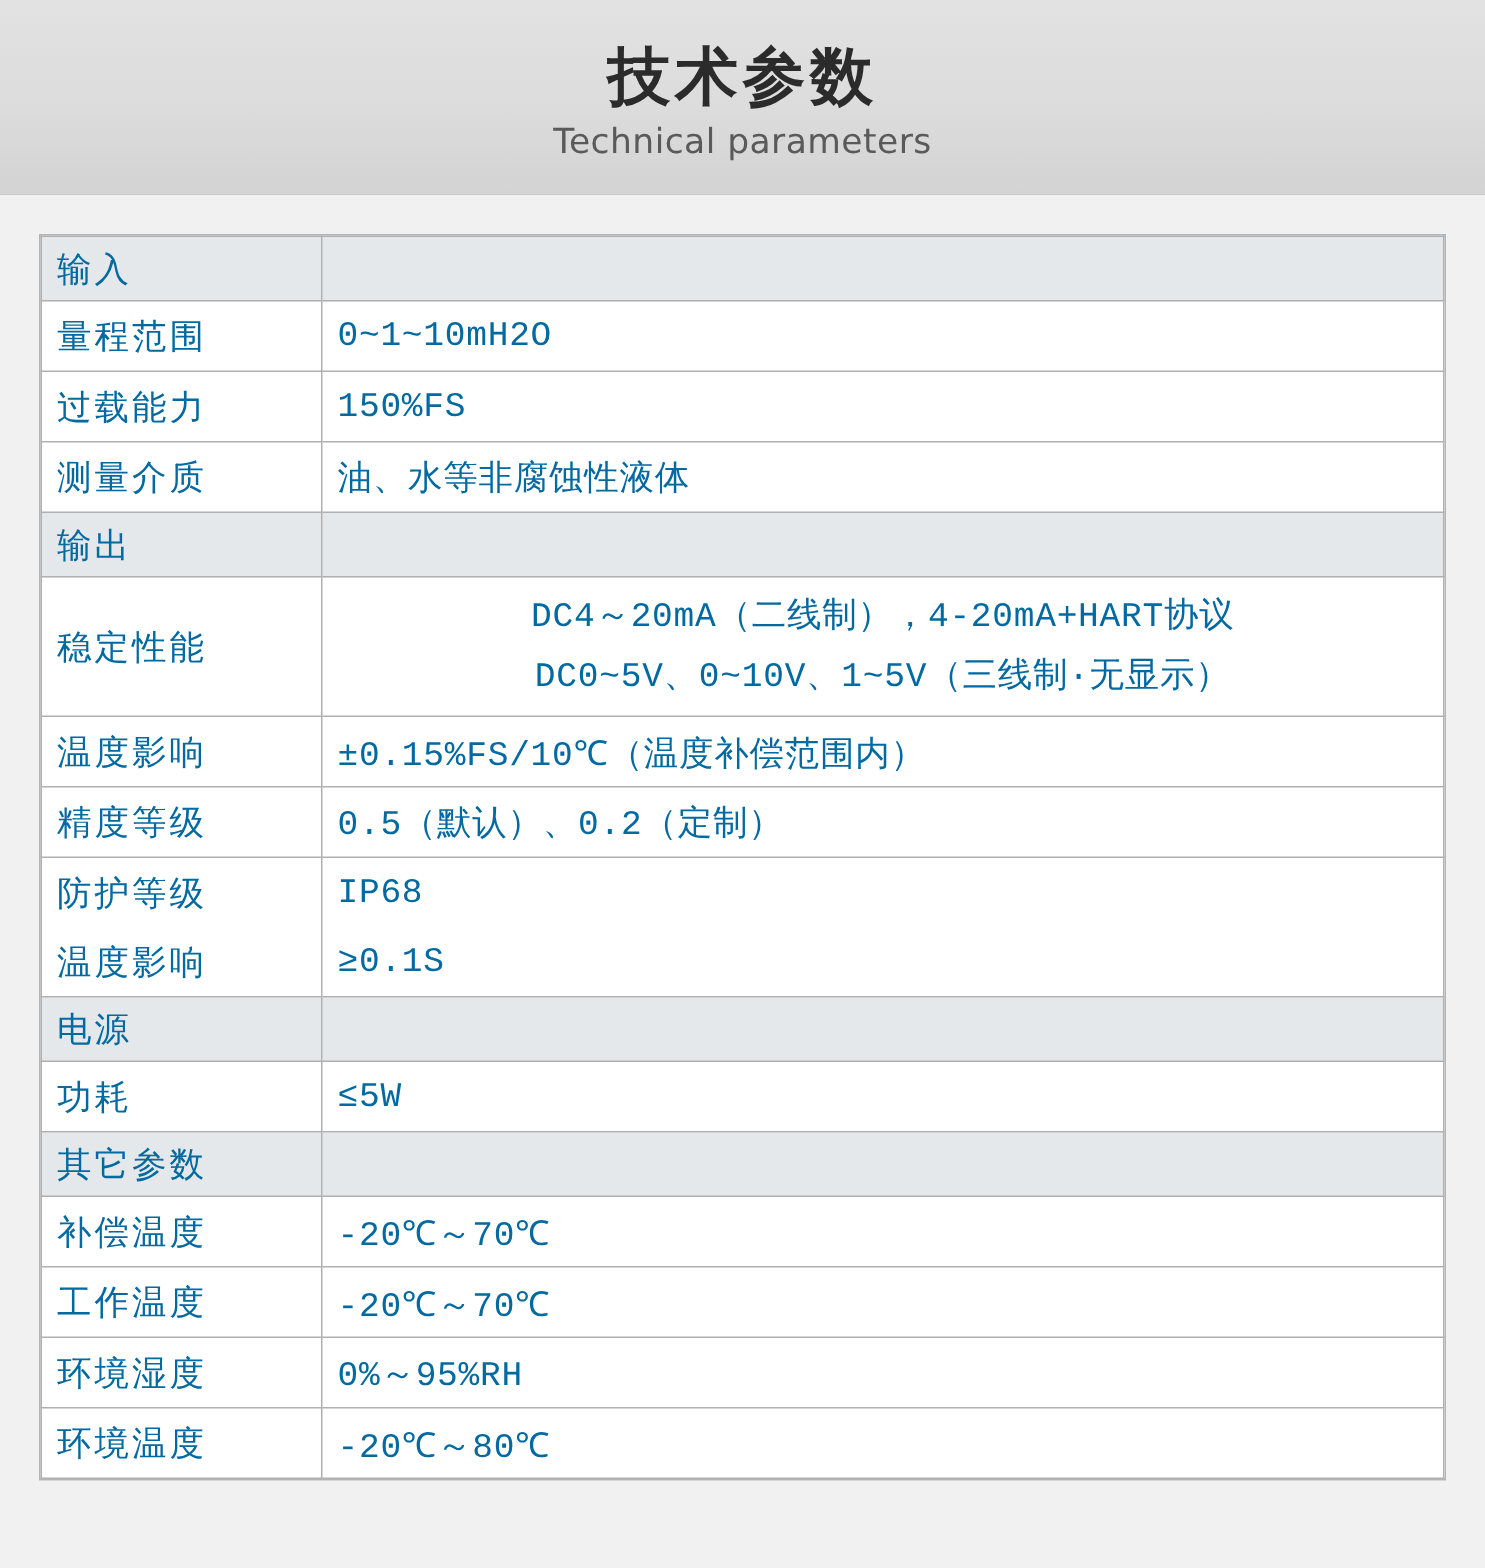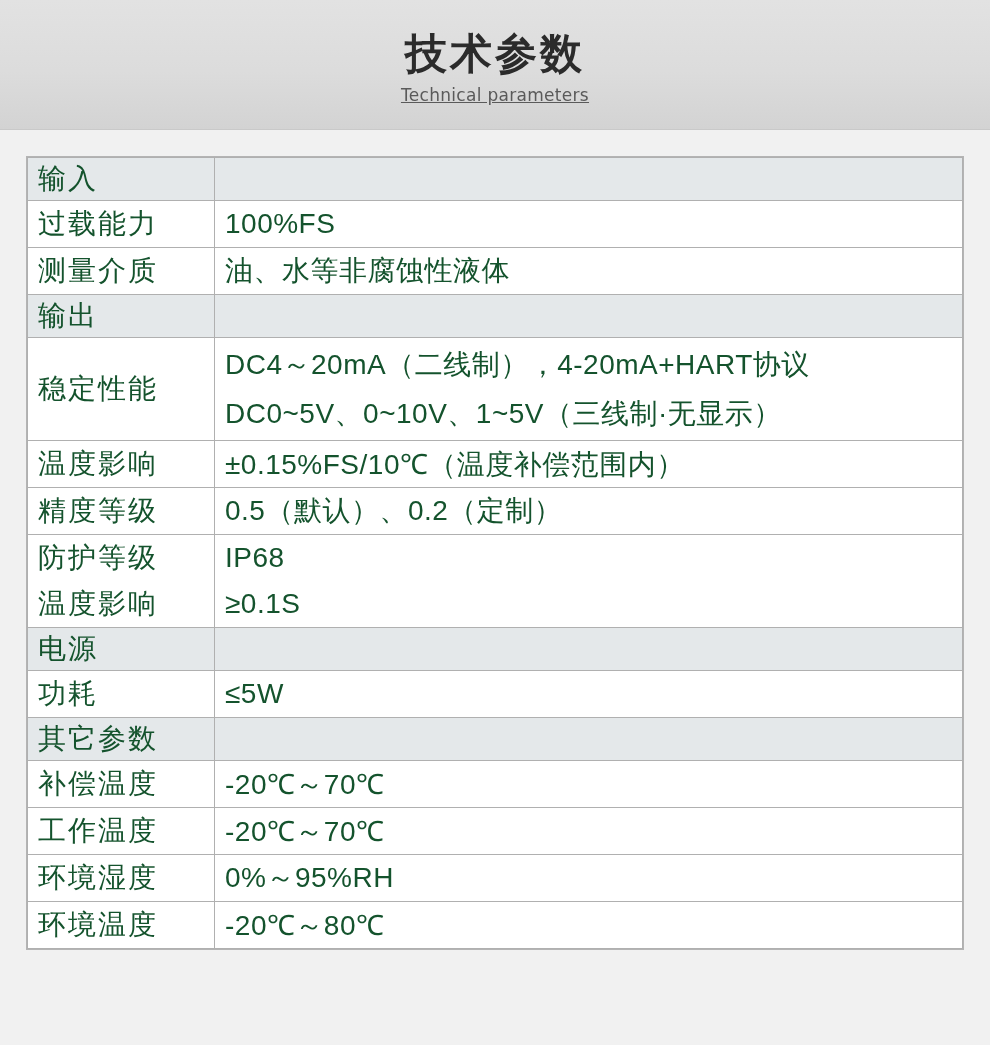--- a/index.html
+++ b/index.html
@@ -35,50 +35,49 @@
     font-family: "DejaVu Sans", sans-serif;
     font-weight: bold;
     font-size: 42px;
     letter-spacing: 3px;
     color: #2b2b2b;
     line-height: 1.15;
     margin-top: 6px;
   }
   .header-sub {
     font-family: "DejaVu Sans", sans-serif;
-    font-size: 17px;
+    font-size: 23px;
     color: #5a5a5a;
     margin-top: 6px;
     letter-spacing: 0.3px;
-    text-decoration: underline;
   }
 
   
   .table-wrap {
     position: absolute;
     left: 26px;
     top: 156px;
     width: 938px;
     background: #ffffff;
     border: 1px solid #b4b4b4;
     box-sizing: border-box;
   }
   table.spec {
     border-collapse: collapse;
     width: 100%;
     table-layout: fixed;
   }
   table.spec td {
     border: 1px solid #b0b0b0;
     padding: 0 10px;
-    font-size: 28px;
-    color: #14532d;
+    font-size: 23px;
+    color: #0369a1;
     vertical-align: middle;
     background: #ffffff;
-    font-family: Liberation Sans, sans-serif;
+    font-family: Liberation Mono, monospace;
   }
   td.label {
     width: 166px;
     text-align: left;
     padding-left: 16px;
     letter-spacing: 2px;
     white-space: nowrap;
   }
   td.value {
     padding-left: 14px;
@@ -98,20 +97,21 @@
     background: #e4e8ea;
   }
   tr.tall td {
     height: 88px;
     padding-top: 2px;
     padding-bottom: 2px;
   }
   .two-line {
     display: block;
     line-height: 1.75;
+    text-align: center;
   }
   .nb {
     border-bottom: none !important;
   }
   .nt {
     border-top: none !important;
   }
 </style>
 </head>
 <body>
@@ -125,24 +125,28 @@
 
   <div class="table-wrap">
     <table class="spec">
       <tbody>
 
         <tr class="section">
           <td class="label">输入</td>
           <td class="value"></td>
         </tr>
 
+        <tr class="row">
+          <td class="label">量程范围</td>
+          <td class="value">0~1~10mH2O</td>
+        </tr>
 
         <tr class="row">
           <td class="label">过载能力</td>
-          <td class="value">100%FS</td>
+          <td class="value">150%FS</td>
         </tr>
 
         <tr class="row">
           <td class="label">测量介质</td>
           <td class="value">油、水等非腐蚀性液体</td>
         </tr>
 
         <tr class="section">
           <td class="label">输出</td>
           <td class="value"></td>

